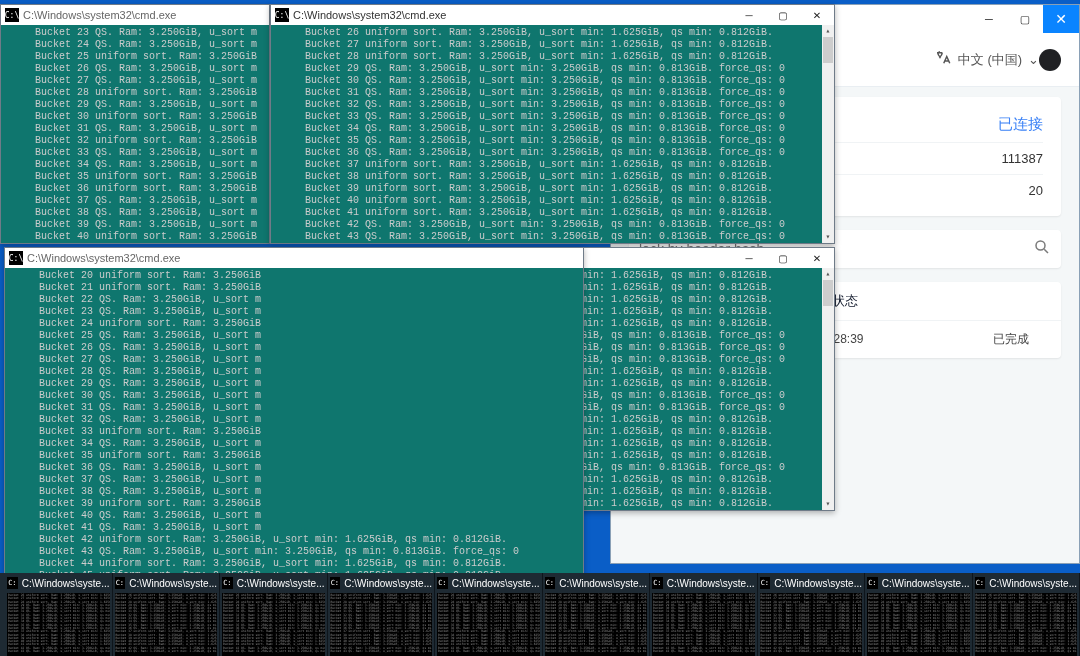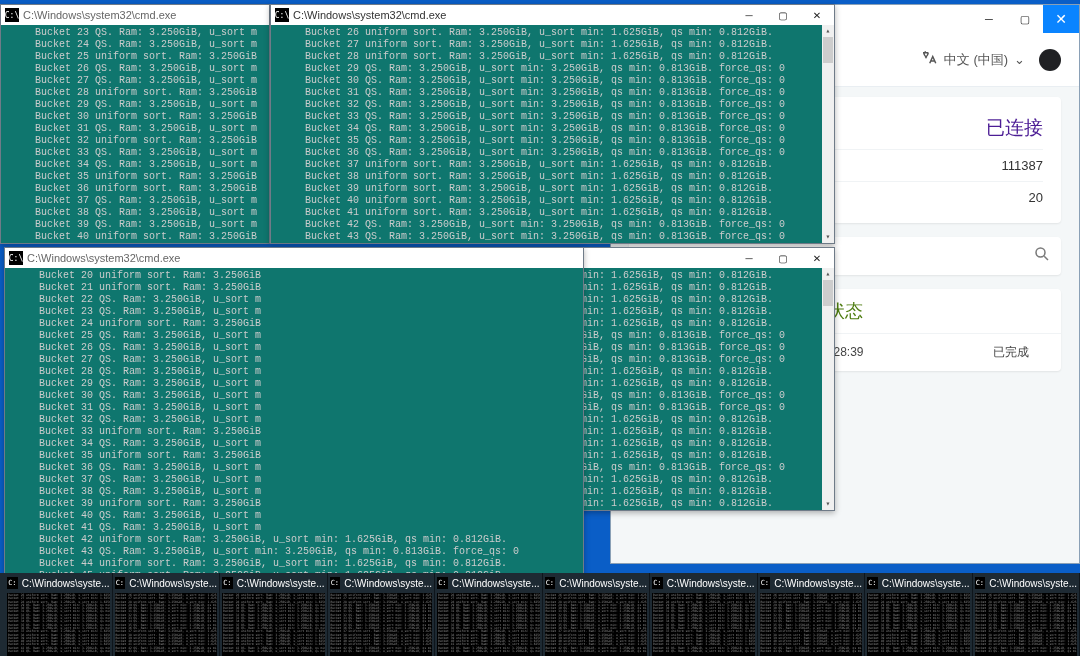--- a/index.html
+++ b/index.html
@@ -80,51 +80,51 @@
     display:flex;align-items:center;justify-content:center;
     font-size: 11px; color:#222;
   }
   .app-btn.min {}
   .app-btn.max {}
   .app-btn.close { background:#0a84ff; color:#fff;}
   .app-btn.close .x { font-size:14px;}
   .app-toolbar {
     height: 54px; background:#fff;
     display:flex; align-items:center; justify-content:flex-end;
-    gap: 14px; padding: 0 18px;
+    padding: 0 18px;
     border-bottom: 1px solid #e9eef2;
   }
   .lang { display:flex; align-items:center; gap:6px; color:#555; font-size:13px;}
   .lang svg { width:18px;height:18px; }
   .gear { width:22px;height:22px; border-radius:50%; background:#202124; position:relative;}
   .gear::before { content:""; position:absolute; inset:4px; border-radius:50%; background:#202124; box-shadow:0 0 0 2px #202124;}
   .app-content { padding: 10px 18px; }
   .card {
     background:#fff;
     border-radius:4px;
     padding: 10px 18px;
     box-shadow: 0 1px 2px rgba(0,0,0,0.08);
     margin-bottom: 14px;
   }
   .card .row { display:flex; justify-content:flex-end; padding: 8px 0; }
   .card .row + .row { border-top: 1px solid #f0f3f5; }
-  .connected { color: #4c1d95; font-size: 19px;}
+  .connected { color: #3b82f6; font-size: 15px;}
   .num { color:#333; font-size:13px;}
   .searchcard {
     background:#fff; border-radius:4px; padding: 8px 10px;
     display:flex; align-items:center; gap:10px;
     box-shadow:0 1px 2px rgba(0,0,0,0.08);
     margin-bottom: 14px;
   }
   .searchcard input {
     flex:1; border:none; outline:none; font-size:14px; color:#555; background:transparent;
   }
   .search-ic { color:#7a7a7a; font-size:16px;}
   .tablecard { background:#fff; border-radius:4px; box-shadow:0 1px 2px rgba(0,0,0,0.08);}
-  .thead { display:flex; font-size:18px; color:#4d7c0f; padding: 10px 18px; }
+  .thead { display:flex; font-size:13px; color:#0f172a; padding: 10px 18px; }
   .thead .c1 { flex:1; text-align:center; }
   .trow { display:flex; font-size:12px; color:#444; padding: 10px 18px; border-top:1px solid #f0f3f5;}
   .trow .ca { width: 90px; }
   .trow .cb { flex:1; }
   .trow .cc { width: 50px; }
 
   
   .taskbar {
     position: absolute;
     left:0; right:0; bottom:0;

